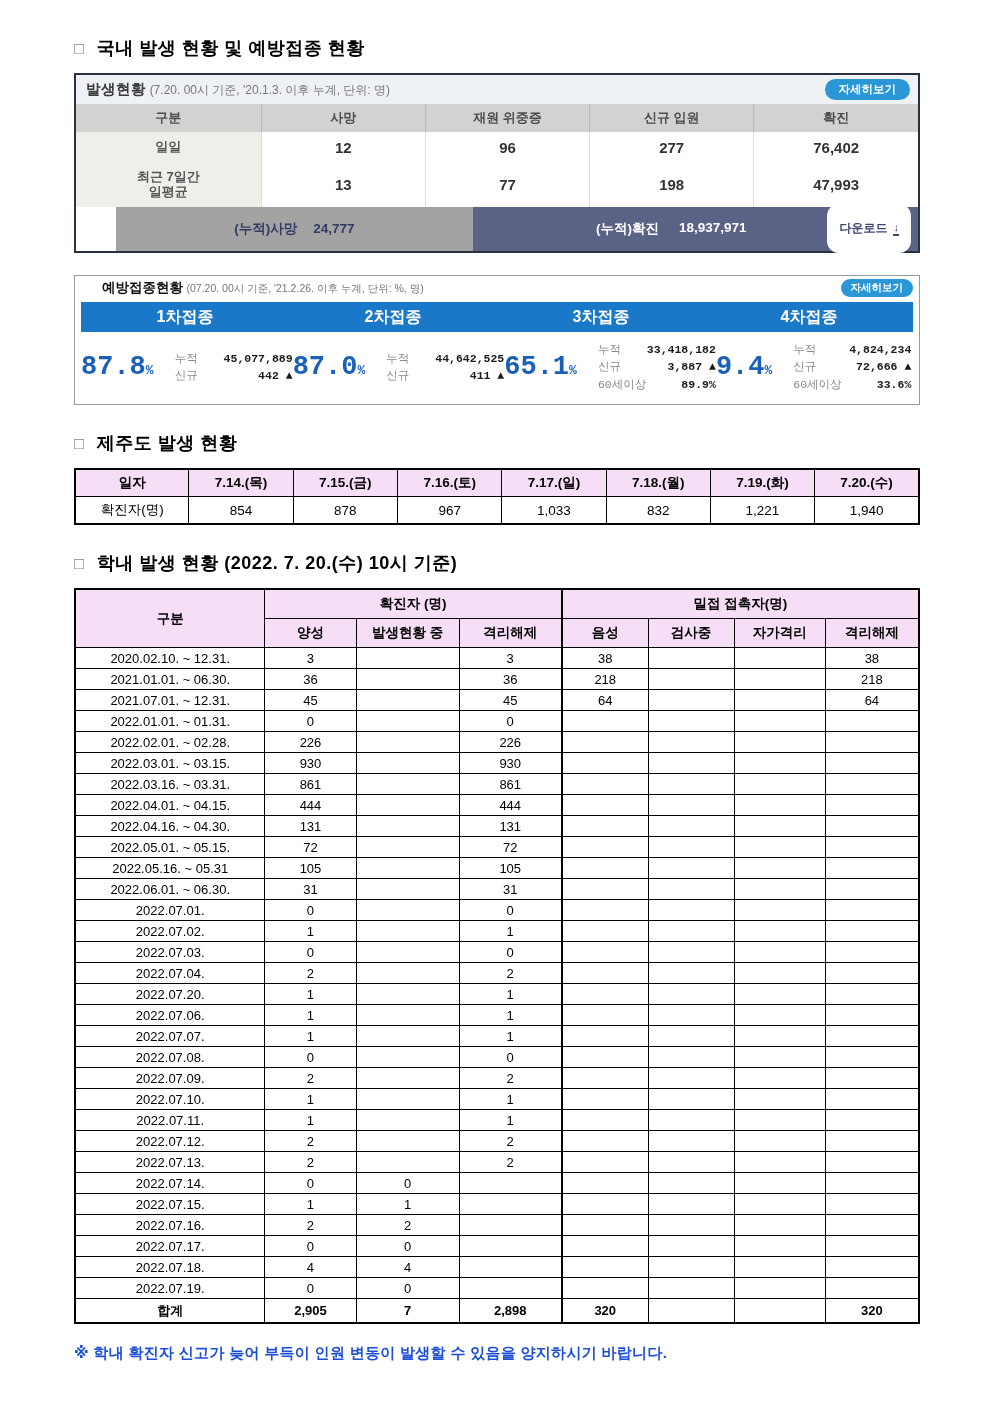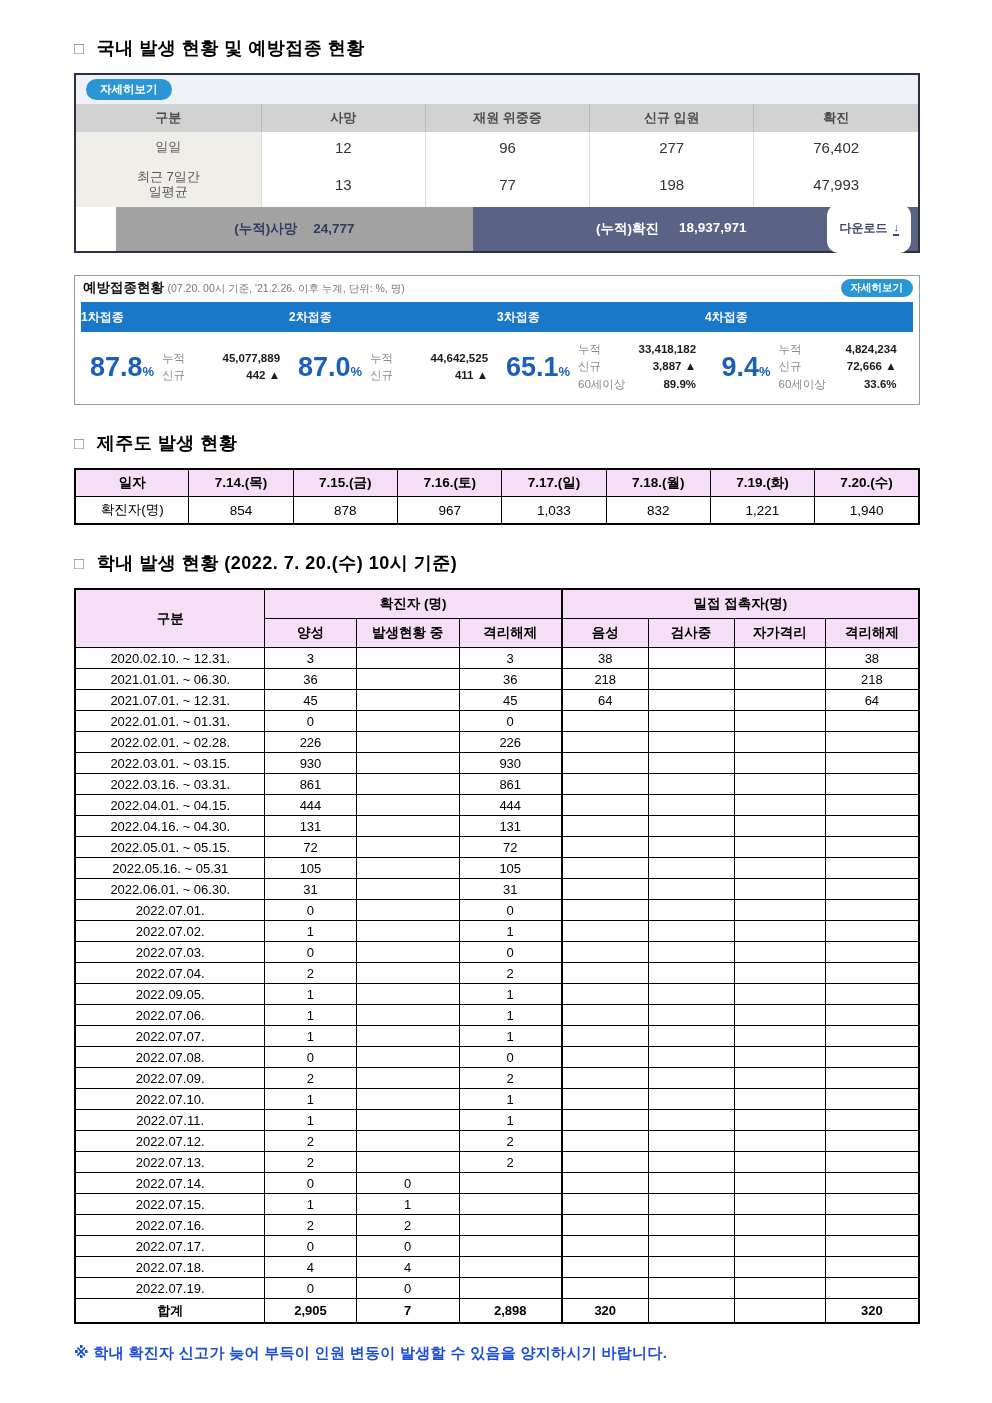--- a/index.html
+++ b/index.html
@@ -37,21 +37,21 @@
     font-size: 11.5px; font-weight: bold; padding: 3px 14px; cursor: pointer;
     font-family: inherit;
   }
   .ob-table { width: 100%; border-collapse: collapse; table-layout: fixed; }
   .ob-table th {
     background: #d2d2d2; color: #4c4c4c; font-size: 13px; font-weight: bold;
     padding: 5px 2px; border-left: 1px solid #bbb;
   }
   .ob-table th:first-child { border-left: none; }
   .ob-table td {
-    text-align: center; font-size: 15px; font-weight: normal; color: #333;
+    text-align: center; font-size: 15px; font-weight: bold; color: #333;
     padding: 7px 2px; border-left: 1px solid #ddd; background: #fff;
   }
   .ob-table td.rowlab {
     background: #f0eeе9; background: #f0eee9; color: #555; font-size: 13px;
     border-left: none; white-space: pre-line; line-height: 1.15;
   }
   .ob-foot { display: flex; height: 44px; background: #5a6286; margin-left: 40px; }
   .foot-gray {
     width: 44.5%; background: #a3a3a3; color: #313b63; font-weight: bold;
     font-size: 13.5px; display: flex; align-items: center; justify-content: center; gap: 16px;
@@ -63,29 +63,29 @@
   .foot-slate .fs-center { flex: 1; display: flex; justify-content: center; gap: 20px; padding-left: 42px; }
   .dl-btn {
     background: #fff; color: #3a4570; border: none; border-radius: 12px;
     font-size: 12px; font-weight: bold; padding: 16px 12px; cursor: pointer;
     display: flex; align-items: center; gap: 6px; font-family: inherit;
   }
   .dl-icon { border-bottom: 2px solid #3a4570; line-height: 1; padding-bottom: 1px; font-size: 11px; }
 
   
   .widget.vacc { border: 1px solid #999; margin-bottom: 26px; background: #fff; }
-  .v-head { display: flex; align-items: center; justify-content: space-between; padding: 3px 6px 3px 8px; }
+  .v-head { display: flex; align-items: center; justify-content: space-between; padding: 3px 6px 3px 8px; margin-left: 19px; }
   .v-title { font-size: 12.5px; color: #555; }
   .v-title b { font-size: 13.5px; color: #111; }
   .v-sub { font-size: 10.5px; color: #777; }
   .pill-btn.small { font-size: 10.5px; padding: 2px 10px; }
   .v-bar { display: flex; background: #1a78c8; height: 30px; margin: 2px 6px 0 6px; }
-  .v-bar span { flex: 1; color: #fff; font-weight: bold; font-size: 12px; line-height: 30px; }
+  .v-bar span { flex: 1; color: #fff; font-weight: bold; font-size: 16px; text-align: center; line-height: 30px; }
   .v-stats { display: flex; padding: 10px 6px 12px 6px; }
-  .dose { flex: 1; display: flex; align-items: center; justify-content: center; gap: 8px; }
+  .dose { flex: 1; display: flex; align-items: center; gap: 21px; font-family: Liberation Mono, monospace; }
   .pct { color: #1a5fb8; font-weight: bold; font-size: 27px; line-height: 1; white-space: nowrap; }
   .pct-unit { font-size: 13px; font-weight: bold; }
   .kv { display: flex; flex-direction: column; gap: 2px; min-width: 118px; }
   .kv-row { display: flex; justify-content: space-between; gap: 8px; font-size: 11.5px; line-height: 1.35; }
   .kv-k { color: #888; }
   .kv-v { color: #1b1b1b; font-weight: 600; text-align: right; flex: 1; white-space: nowrap; }
 
   
   table.jeju {
     width: 100%; border-collapse: collapse; table-layout: fixed;
@@ -119,20 +119,24 @@
 
 <div class="page">
 
   <h2 class="sec-title">
     <span class="chk">□</span>
     <span>국내 발생 현황 및 예방접종 현황</span>
   </h2>
 
   <div class="widget outbreak">
     <div class="w-head">
+      <div class="w-title">
+        <b>발생현황</b>
+        <span class="w-sub">(7.20. 00시 기준, '20.1.3. 이후 누계, 단위: 명)</span>
+      </div>
       <button class="pill-btn">자세히보기</button>
     </div>
     <table class="ob-table">
       <colgroup>
           <col style="width:22%">
           <col style="width:19.5%">
           <col style="width:19.5%">
           <col style="width:19.5%">
           <col style="width:19.5%">
         </colgroup>
@@ -486,21 +490,21 @@
           <td>2022.07.04.</td>
           <td>2</td>
           <td></td>
           <td>2</td>
           <td></td>
           <td></td>
           <td></td>
           <td></td>
         </tr>
         <tr>
-          <td>2022.09.05.</td>
+          <td>2022.07.20.</td>
           <td>1</td>
           <td></td>
           <td>1</td>
           <td></td>
           <td></td>
           <td></td>
           <td></td>
         </tr>
         <tr>
           <td>2022.07.06.</td>

